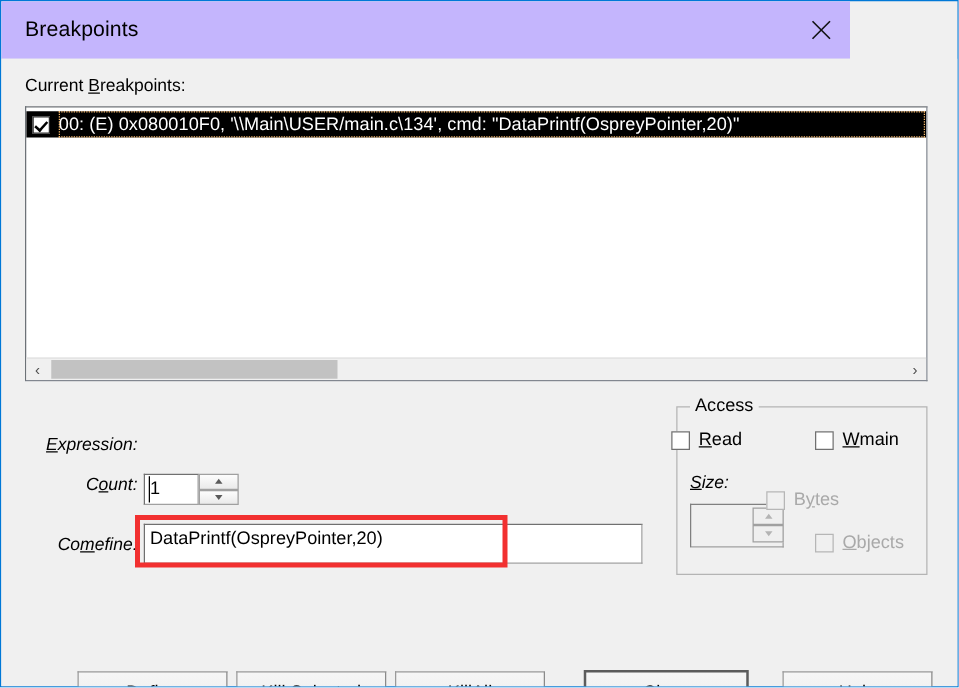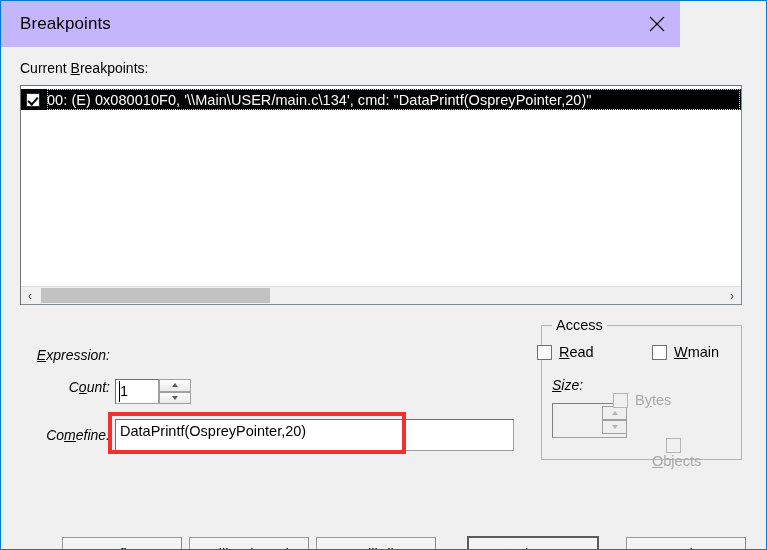--- a/index.html
+++ b/index.html
@@ -292,21 +292,21 @@
   }
   .cb-text {
     font-size: 14.5px;
     color: #000000;
     white-space: nowrap;
   }
   .cb-text-dis { color: #a9a9a9; }
   #cb-read    { left: 520px; top: 297px; margin-left: 16px; }
   #cb-write   { left: 651px; top: 297px; }
   #cb-bytes   { left: 612px; top: 345px; }
-  #cb-objects { left: 651px; top: 391px; flex-direction: column; }
+  #cb-objects { left: 651px; top: 379px; }
 
   #size-label { left: 551px; top: 330px; font-style: italic; }
 
   #size-box {
     position: absolute;
     left: 551px;
     top: 356px;
     width: 75px;
     height: 35px;
     box-sizing: border-box;

